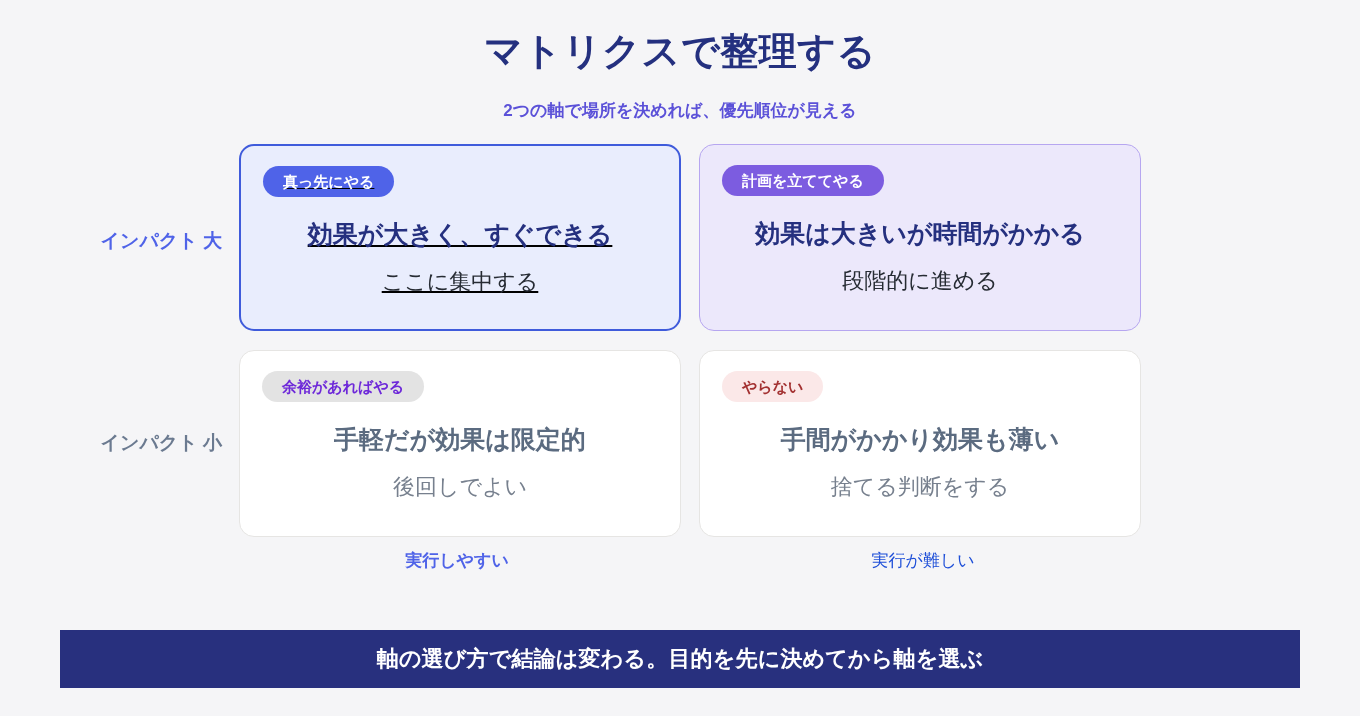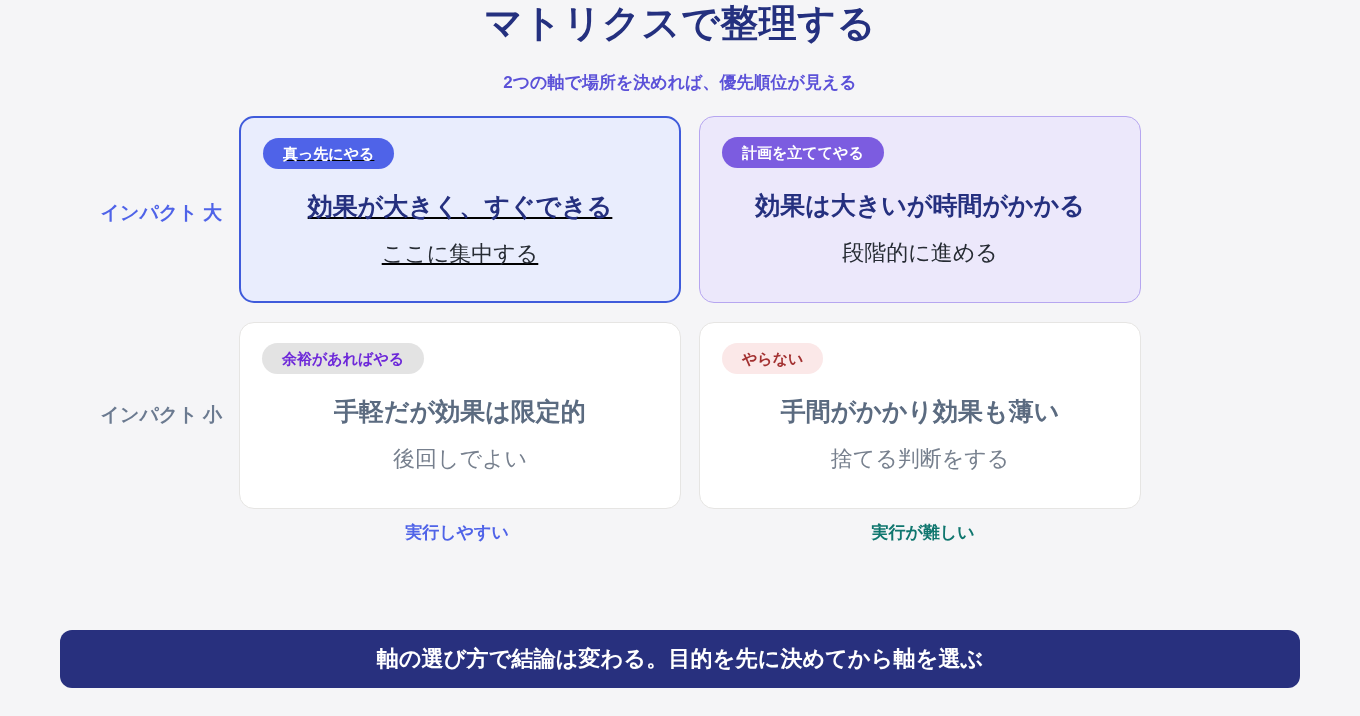--- a/index.html
+++ b/index.html
@@ -16,20 +16,21 @@
 
   .page {
     position: relative;
     width: 1360px;
     height: 716px;
     box-sizing: border-box;
   }
 
   
   .header {
+    padding-top: 28px;
     text-align: center;
   }
   .page-title {
     font-size: 38px;
     font-weight: 700;
     color: #24307f;
     letter-spacing: 0.5px;
     line-height: 1.25;
     margin: 0;
   }
@@ -152,32 +153,32 @@
     column-gap: 30px;
     align-items: center;
   }
   .col-label {
     text-align: center;
     font-size: 17px;
     font-weight: 700;
     white-space: nowrap;
   }
   .col-label.easy { color: #4f63e8; }
-  .col-label.hard { color: #0f766e; font-weight: 700; }
+  .col-label.hard { color: #1d4ed8; font-weight: 400; }
 
   
   .footer-banner {
     position: absolute;
     left: 60px;
     top: 630px;
     width: 1240px;
     height: 58px;
     box-sizing: border-box;
     background: #28307e;
-    border-radius: 12px;
+    border-radius: 0;
     color: #ffffff;
     font-size: 22px;
     font-weight: 700;
     display: flex;
     align-items: center;
     justify-content: center;
     letter-spacing: 0.2px;
     white-space: nowrap;
   }
 </style>

